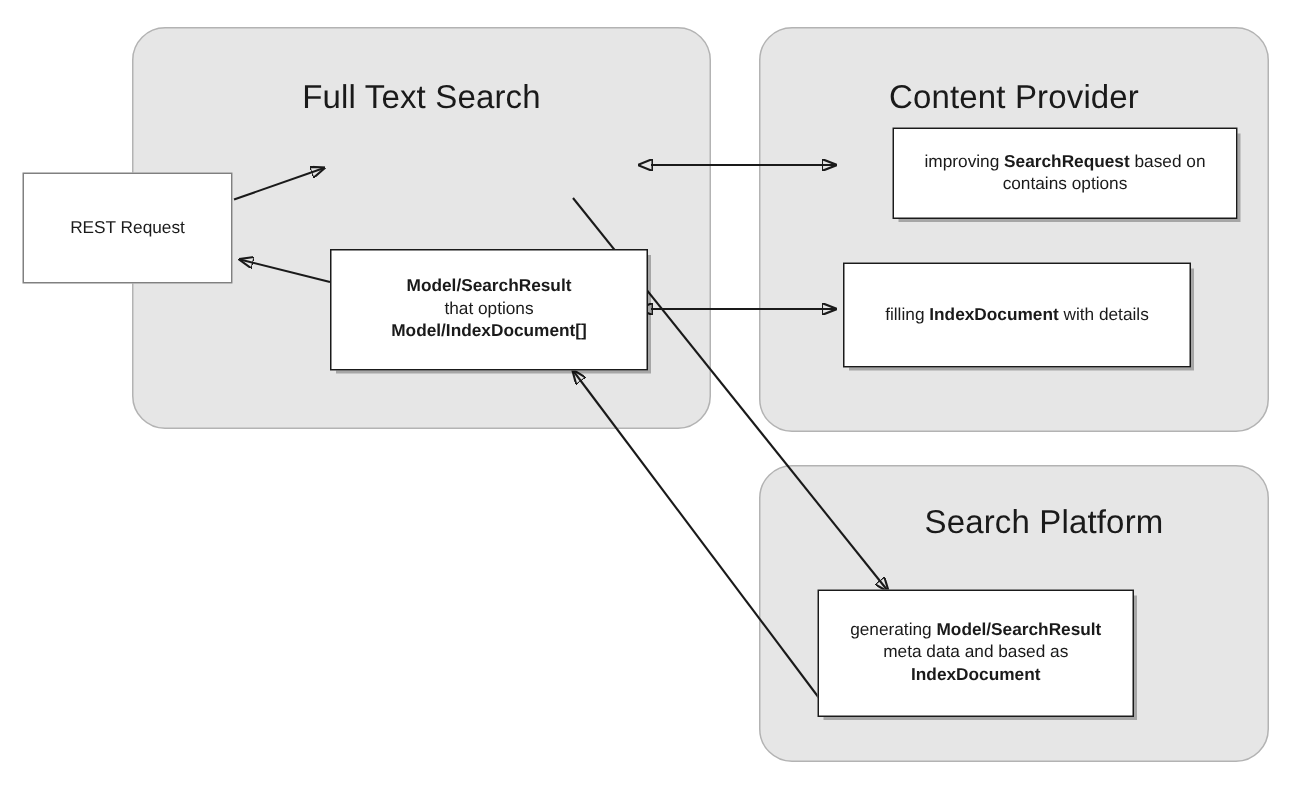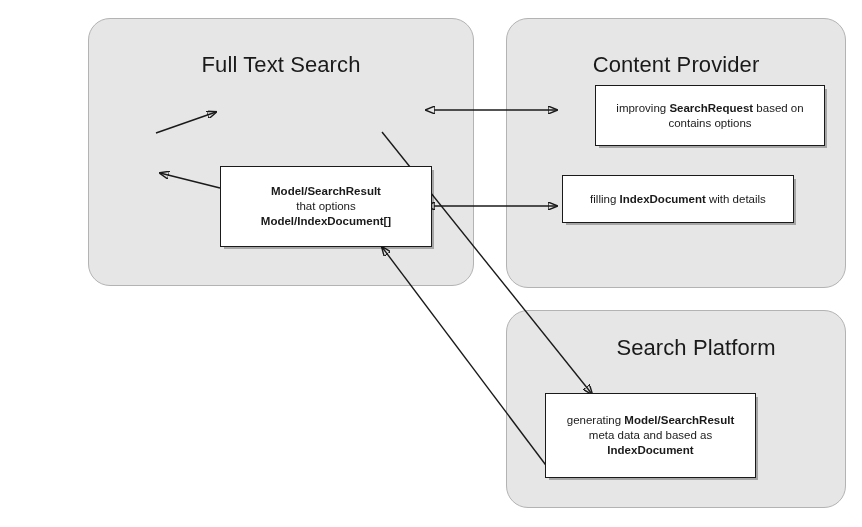--- a/index.html
+++ b/index.html
@@ -112,38 +112,41 @@
 
     <path d="M434,110 L557,110" marker-end="url(#ah)" marker-start="url(#ah-start)"></path>
 
     <path d="M434,206 L557,206" marker-end="url(#ah)" marker-start="url(#ah-start)"></path>
 
     <path d="M382,132 L592,394" marker-end="url(#ah)"></path>
 
     <path d="M548,468 L382,247" marker-end="url(#ah)"></path>
   </svg>
 
+  <div class="node flat" style="left:15px; top:115px; width:140px; height:74px;">
+    <span class="txt">REST Request</span>
+  </div>
 
 
   <div class="node" style="left:220px; top:166px; width:212px; height:81px;">
     <span class="txt">
       <b>Model/SearchResult</b><br>
       <span>that options</span><br>
       <b>Model/IndexDocument[]</b><br>
     </span>
   </div>
 
   <div class="node" style="left:560px; top:85px; width:230px; height:61px;margin-left:35px;">
     <span class="txt">
       <span>improving </span><b>SearchRequest</b><span> based on</span><br>
       <span>contains options</span>
     </span>
   </div>
 
-  <div class="node" style="left:562px; top:175px; width:232px; height:48px;">
+  <div class="node" style="left:562px; top:175px; width:232px; height:70px;">
     <span class="txt">
       <span>filling </span><b>IndexDocument</b><span> with details</span>
     </span>
   </div>
 
   <div class="node" style="left:545px; top:393px; width:211px; height:85px;">
     <span class="txt">
       <span>generating </span><b>Model/SearchResult</b><br>
       <span>meta data and based as </span><b>IndexDocument</b>
     </span>

